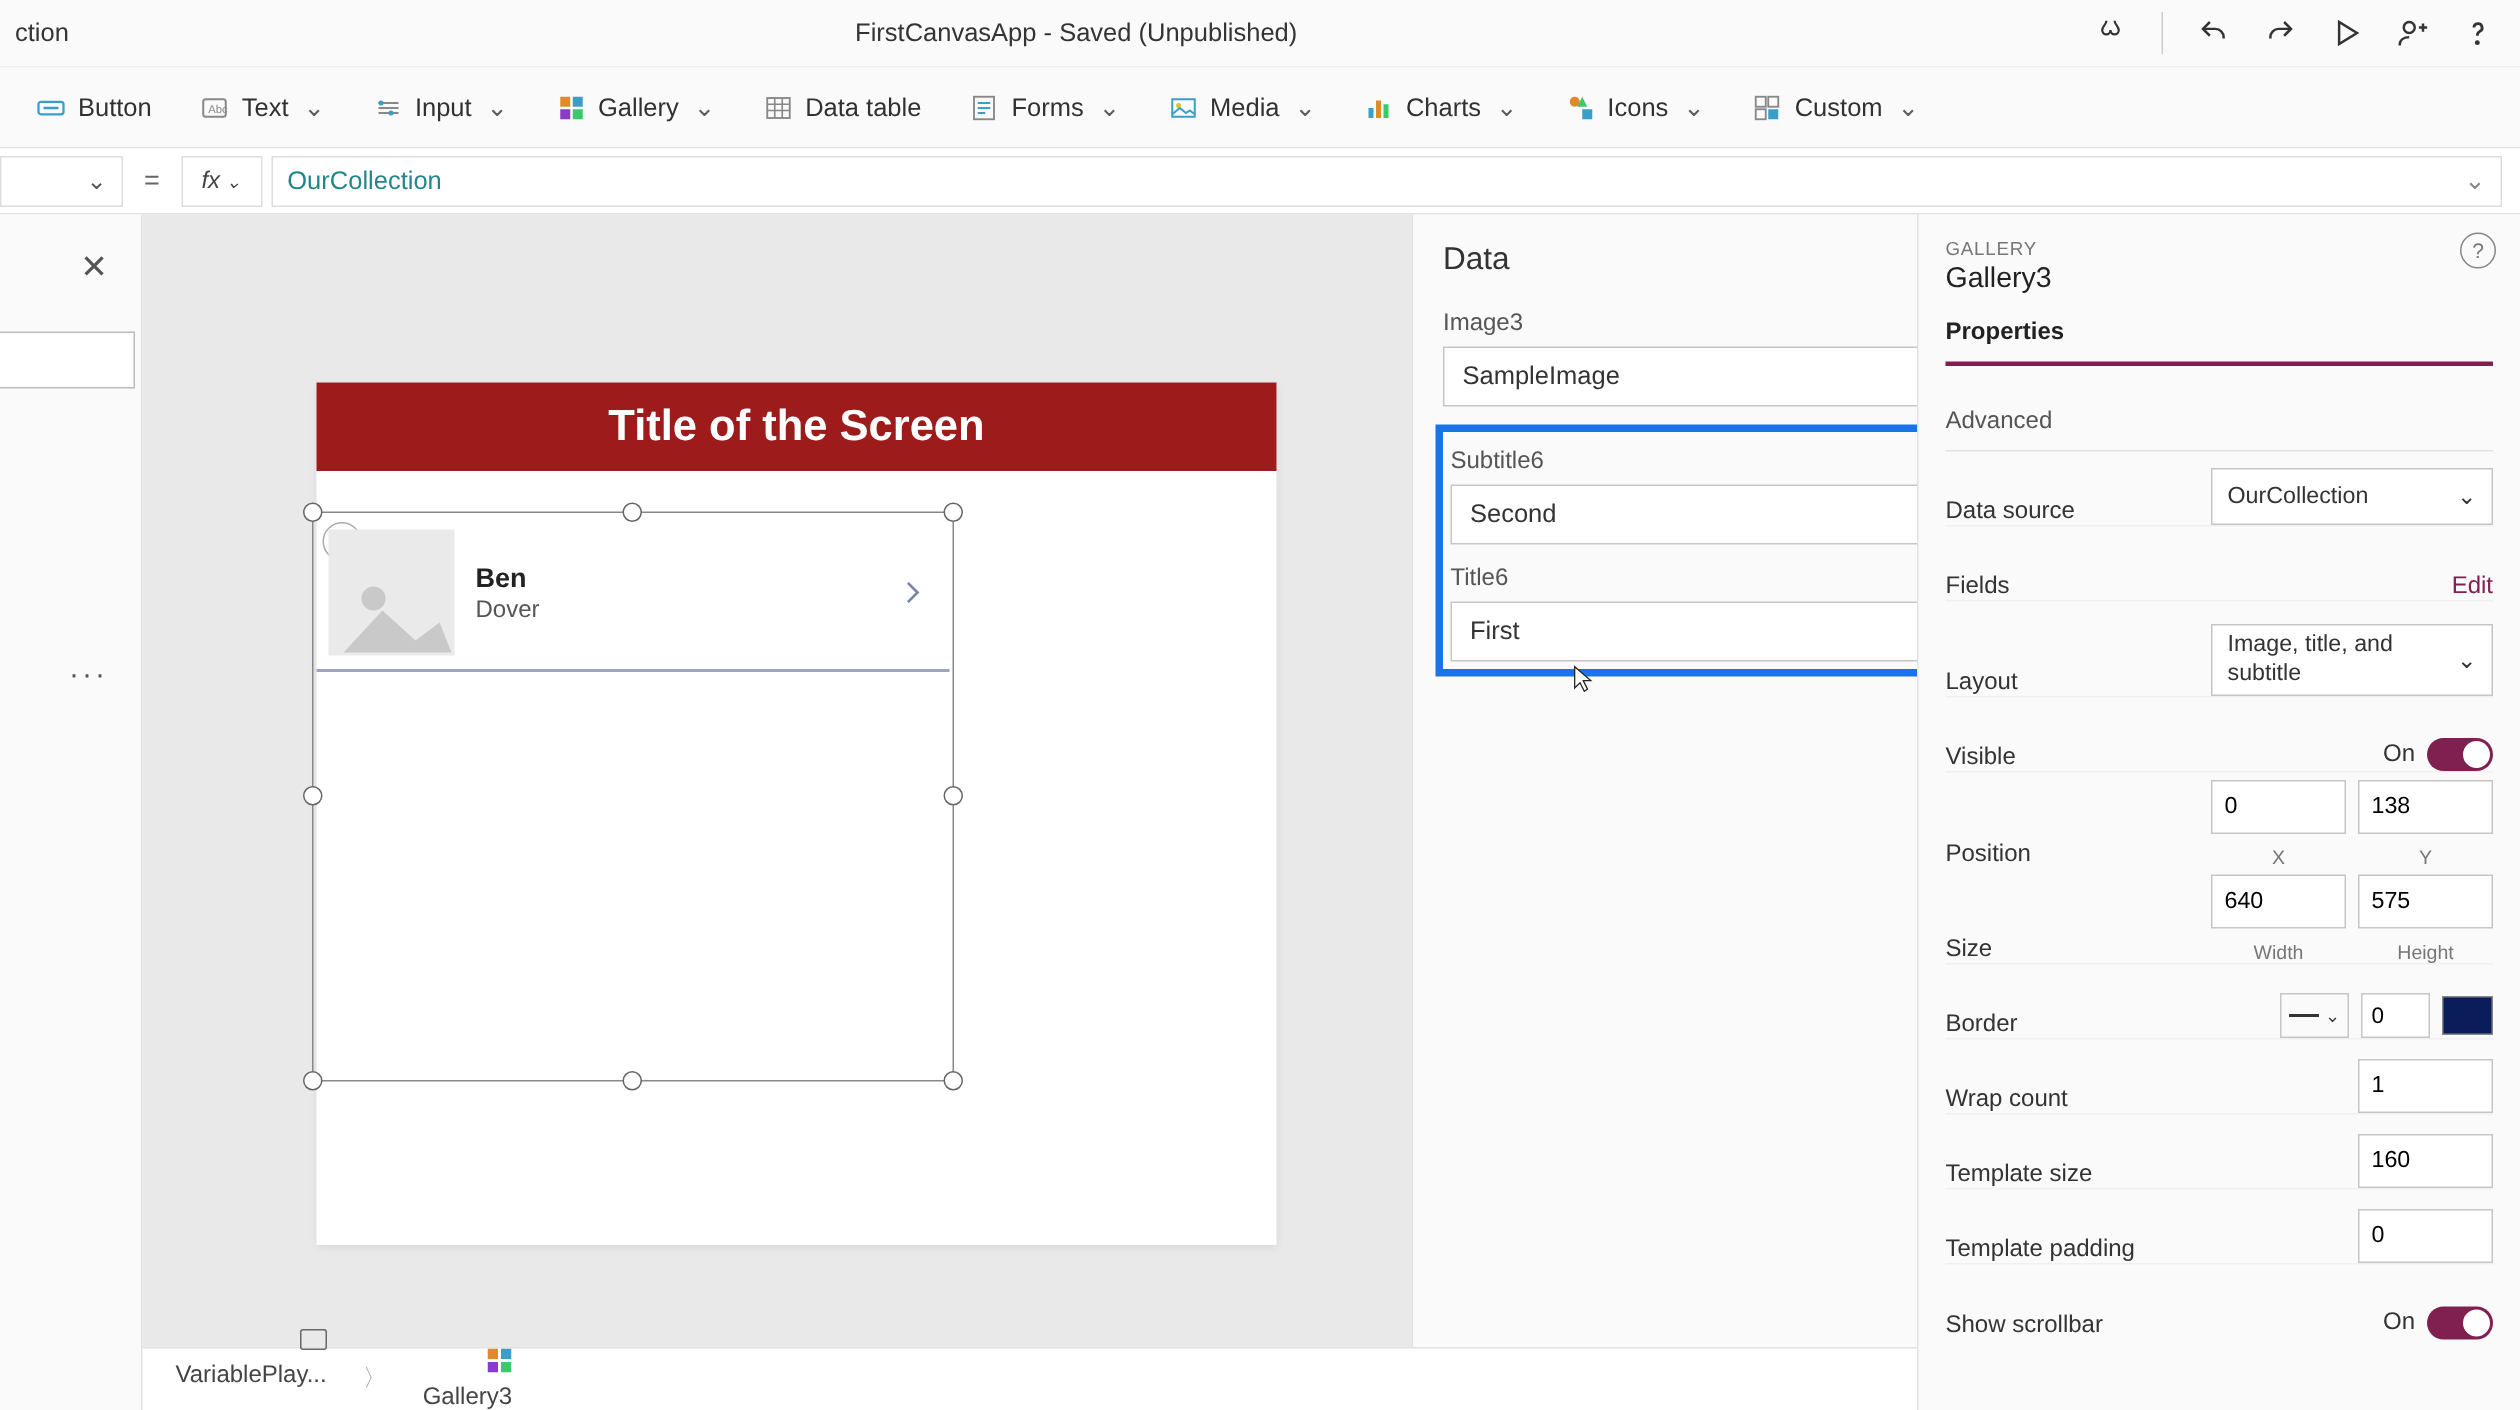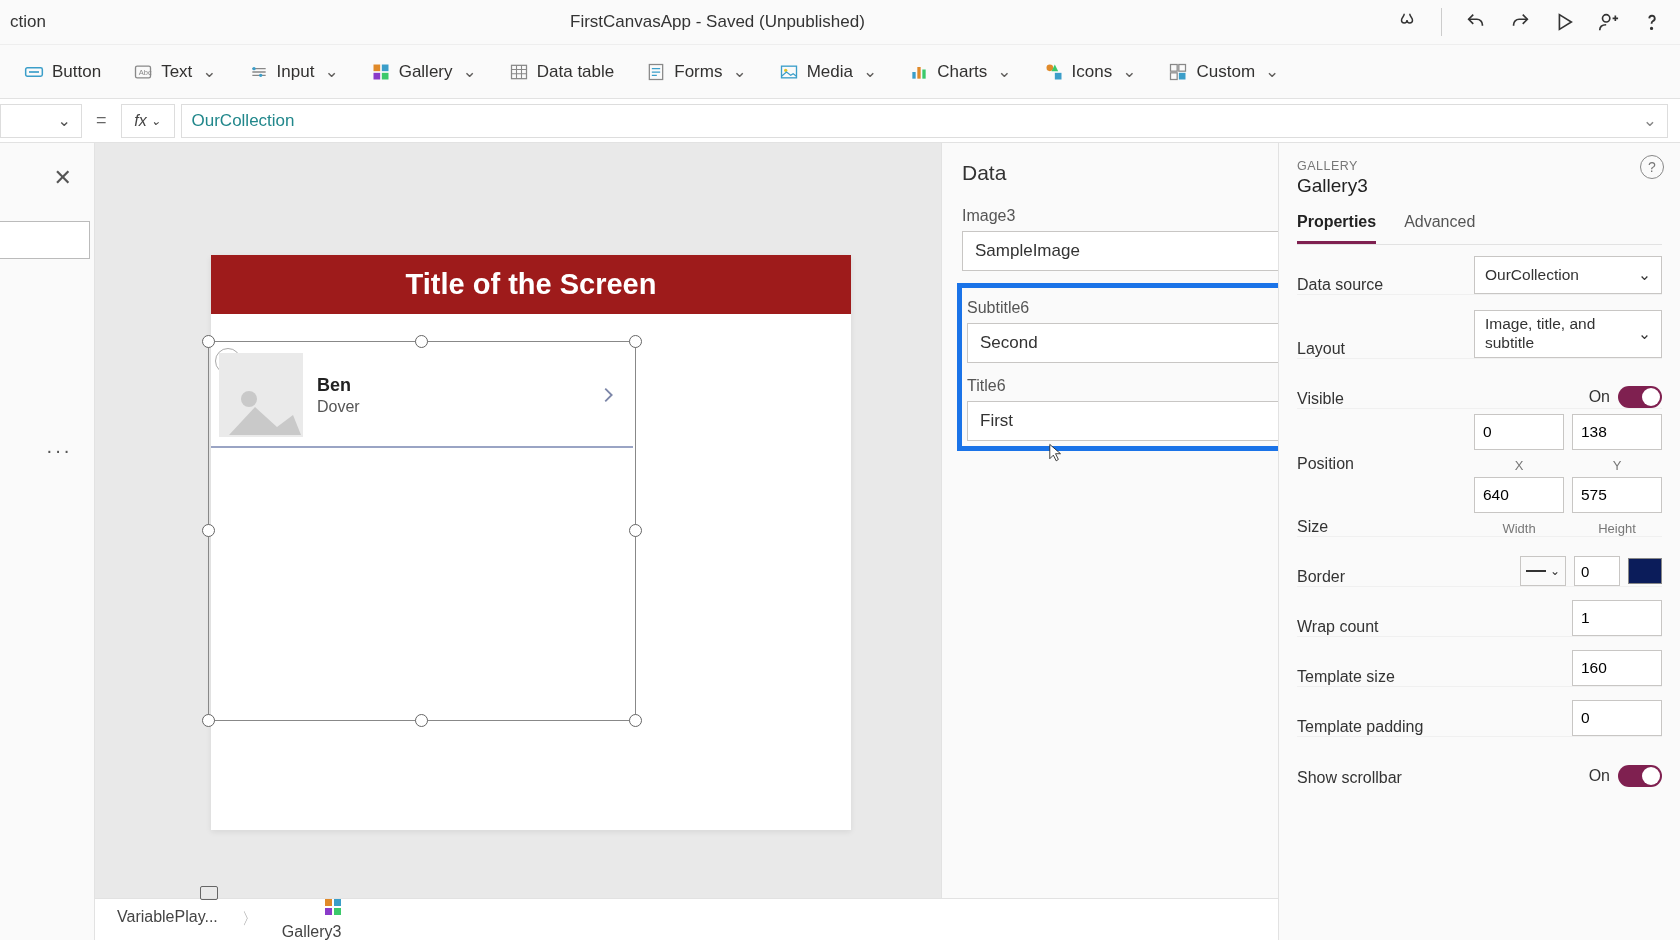--- a/index.html
+++ b/index.html
@@ -62,21 +62,21 @@
 .field-label { font-size: 16px; color: #555; margin-bottom: 6px; margin-top: 6px; }
 .field-select { height: 40px; border: 1px solid #c8c6c4; background: #fff; display: flex; align-items: center; justify-content: space-between; padding: 0 12px; font-size: 17px; color: #333; cursor: pointer; }
 .highlight-blue { border: 5px solid #1a73e8; margin: -5px; padding: 5px; margin-top: 12px; }
 .cursor { position: absolute; left: 953px; top: 300px; width: 15px; height: 20px; pointer-events: none; }
 
 
 .props-panel { width: 402px; background: #fafafa; border-left: 1px solid #e2e2e2; padding: 16px 18px 0 18px; overflow-y: auto; }
 .props-kicker { font-size: 12.5px; color: #777; letter-spacing: .5px; }
 .props-title { font-size: 19px; color: #222; margin-top: 2px; }
 .help-q { position: absolute; right: 16px; top: 12px; width: 24px; height: 24px; border: 1.5px solid #888; border-radius: 50%; display: flex; align-items: center; justify-content: center; font-size: 14px; color: #777; cursor: pointer; }
-.props-tabs { display: flex; gap: 28px; margin-top: 16px; border-bottom: 1px solid #e2e2e2; }
+.props-tabs { display: flex; gap: 28px; margin-top: 16px; border-bottom: 1px solid #e2e2e2; flex-direction: column; }
 .props-tab { padding-bottom: 10px; font-size: 16px; color: #555; cursor: pointer; }
 .props-tab.active { color: #222; font-weight: 600; border-bottom: 3px solid #7f2050; }
 .prop-row { display: flex; align-items: flex-end; justify-content: space-between; min-height: 50px; font-size: 16px; color: #333; border-bottom: 1px solid #f0f0f0; }
 .prop-row .lbl { flex: 1; }
 .prop-select-box { width: 188px; height: 38px; border: 1px solid #c8c6c4; background: #fff; display: flex; align-items: center; justify-content: space-between; padding: 0 10px; font-size: 15.5px; cursor: pointer; }
 .edit-link { color: #7f2050; cursor: pointer; }
 .toggle { width: 44px; height: 22px; background: #7f2050; border-radius: 11px; position: relative; cursor: pointer; }
 .toggle::after { content: ""; position: absolute; right: 2px; top: 2px; width: 18px; height: 18px; background: #fff; border-radius: 50%; }
 .toggle-wrap { display: flex; align-items: center; gap: 8px; margin-left: 24px; }
 .dual-input { display: flex; gap: 8px; flex-direction: column; align-items: flex-end; }
@@ -374,20 +374,24 @@
       <div class="props-tab">Advanced</div>
     </div>
 
     <div class="prop-row">
       <div class="lbl">Data source</div>
       <div class="prop-select-box">
         <span>OurCollection</span>
         <span>⌄</span>
       </div>
     </div>
+    <div class="prop-row">
+      <div class="lbl">Fields</div>
+      <div class="edit-link">Edit</div>
+    </div>
     <div class="prop-row" style="min-height:64px">
       <div class="lbl">Layout</div>
       <div class="prop-select-box" style="height:48px">
         <span style="line-height:1.2">Image, title, and subtitle</span>
         <span>⌄</span>
       </div>
     </div>
     <div class="prop-row">
       <div class="lbl">Visible</div>
       <div class="toggle-wrap">

